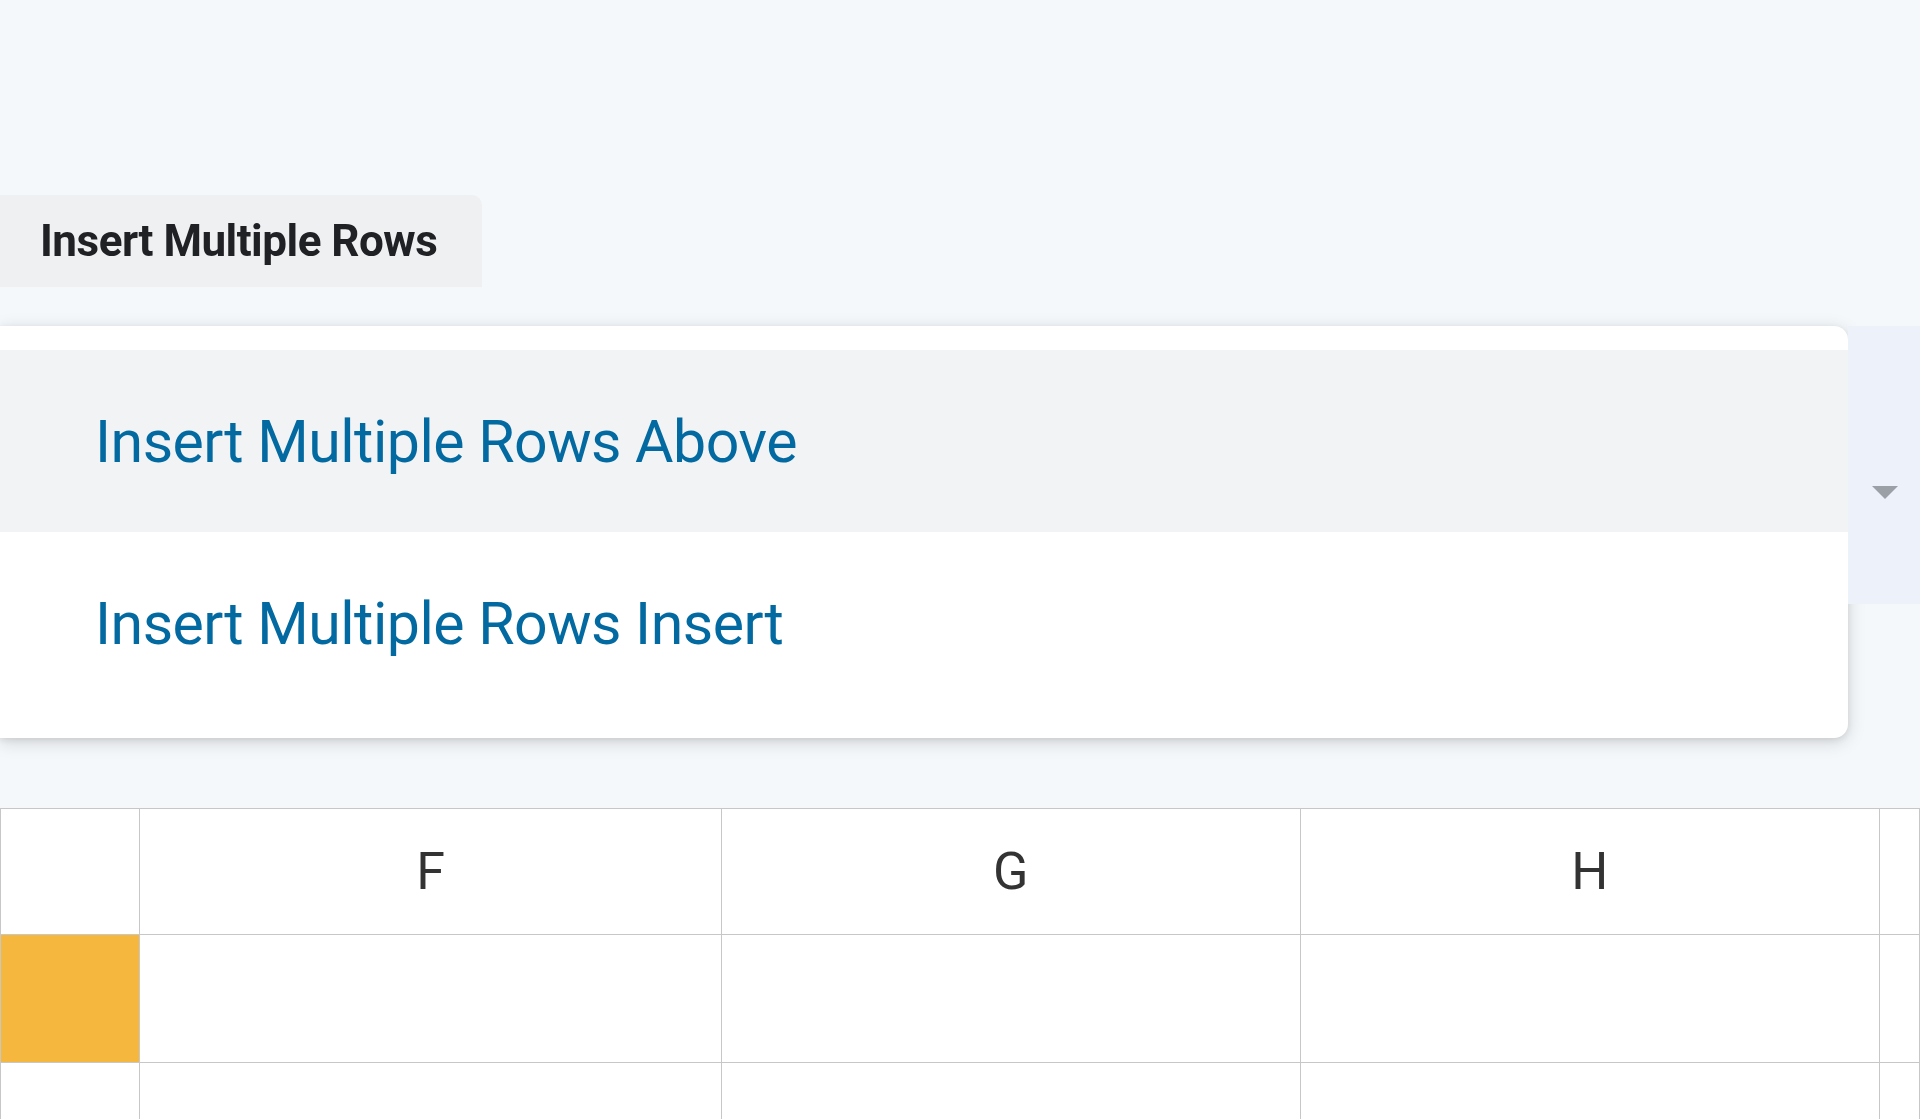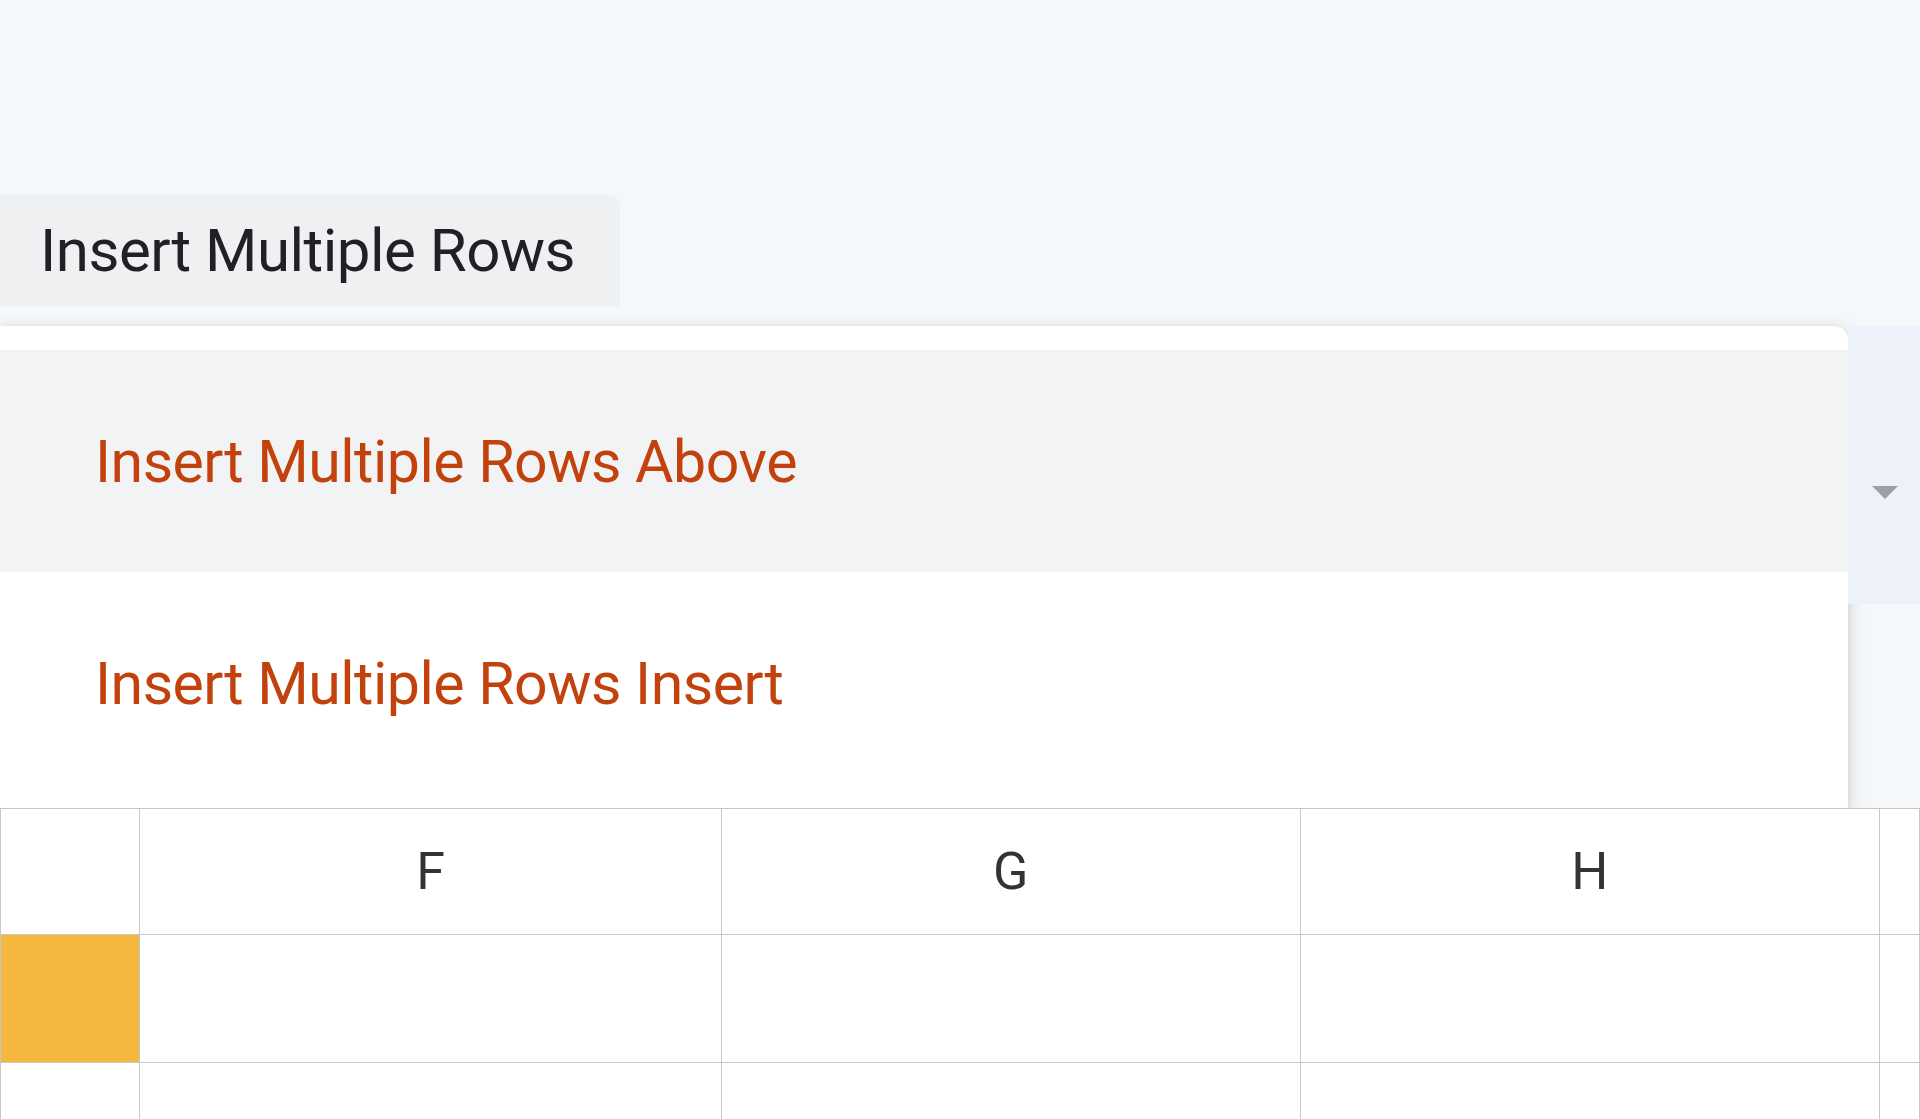--- a/index.html
+++ b/index.html
@@ -15,43 +15,43 @@
       position: relative;
       overflow: hidden;
     }
     .menu-tab {
       position: absolute;
       left: 0;
       top: 195px;
       background: #eef0f1;
       border-top-right-radius: 10px;
       padding: 20px 45px 20px 40px;
-      font-size: 60px;
-      font-weight: 400;
+      font-size: 44px;
+      font-weight: 700;
       color: #202124;
       letter-spacing: -0.5px;
     }
     .dropdown-panel {
       position: absolute;
       left: 0;
       top: 326px;
       width: 1848px;
       background: #ffffff;
       border-radius: 0 14px 14px 0;
       box-shadow: 0 4px 18px rgba(0,0,0,0.15), 0 2px 6px rgba(0,0,0,0.08);
       padding: 24px 0;
     }
     .dropdown-item {
-      height: 222px;
+      height: 182px;
       display: flex;
       align-items: center;
       padding-left: 95px;
       font-size: 59px;
       font-weight: 400;
-      color: #c2410c;
+      color: #0369a1;
       letter-spacing: -0.5px;
       cursor: pointer;
     }
     .dropdown-item.highlighted {
       background: #f1f3f4;
     }
     .right-strip {
       position: absolute;
       top: 326px;
       left: 1848px;

